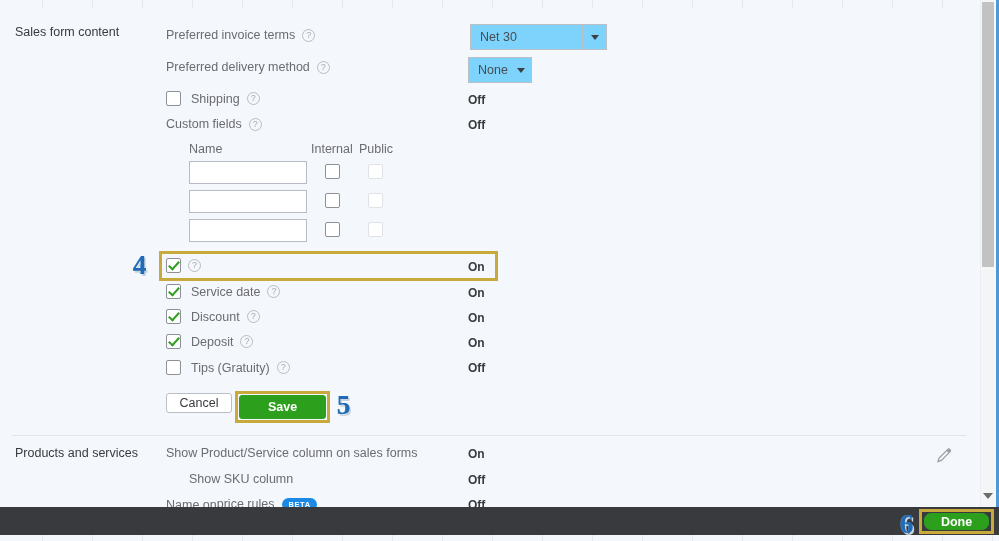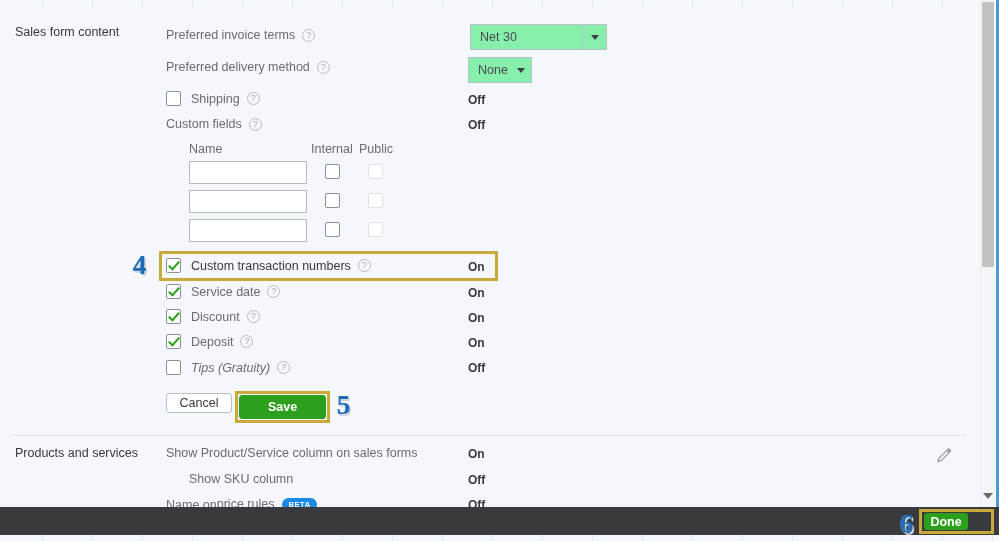--- a/index.html
+++ b/index.html
@@ -59,21 +59,21 @@
   }
   .cb.checked::after {
     content: ""; position: absolute; left: 4px; top: 0px;
     width: 4px; height: 9px; border: solid #2ca01c; border-width: 0 2px 2px 0;
     transform: rotate(42deg);
   }
   .cb.dim { border-color: #dfe3e8; }
 
   
   .ddl {
-    position: absolute; background: #86efac; border: 1px solid #babec5;
+    position: absolute; background: #7dd3fc; border: 1px solid #babec5;
     display: flex; align-items: center; font-size: 12.5px; color: #4a4c52;
   }
   .ddl .txt { padding-left: 9px; flex: 1; white-space: nowrap; }
   .ddl .split { width: 24px; height: 100%; border-left: 1px solid #babec5;
     display: flex; align-items: center; justify-content: center; }
   .caret { width: 0; height: 0; border-left: 4px solid transparent;
     border-right: 4px solid transparent; border-top: 5px solid #3c3f44; }
 
   
   .tinput { position: absolute; background: #fff; border: 1px solid #b7bcc4; }
@@ -202,21 +202,20 @@
 
       <input class="tinput" style="left: 189px; top: 207px; width: 118px; height: 23px;" value="">
       <span class="cb" style="position:absolute; left:325px; top:210px;"></span>
       <span class="cb dim" style="position:absolute; left:368px; top:210px;"></span>
 
       <div class="hl" style="left:159px; top:239px; width:339px; height:30px;"></div>
       <div class="stepnum" style="left:133px; top:240px;">4</div>
 
       <div class="row" style="left:166px; top:246px;">
         <span class="cb checked"></span>
-        <span class="row-label dark" style="margin-left:10px;">Custom transaction numbers</span>
         <span class="help">?</span>
       </div>
       <div class="status" style="left:468px; top:248px;">On</div>
 
       <div class="row" style="left:166px; top:272px;">
         <span class="cb checked"></span>
         <span class="row-label" style="margin-left:10px;">Service date</span>
         <span class="help">?</span>
       </div>
       <div class="status" style="left:468px; top:274px;">On</div>
@@ -228,21 +227,21 @@
       </div>
       <div class="status" style="left:468px; top:299px;">On</div>
 
       <div class="row" style="left:166px; top:322px;">
         <span class="cb checked"></span>
         <span class="row-label" style="margin-left:10px;text-align:right;">Deposit</span>
         <span class="help">?</span>
       </div>
       <div class="status" style="left:468px; top:324px;">On</div>
 
-      <div class="row" style="left:166px; top:348px;font-style:italic;">
+      <div class="row" style="left:166px; top:348px;">
         <span class="cb"></span>
         <span class="row-label" style="margin-left:10px;">Tips (Gratuity)</span>
         <span class="help">?</span>
       </div>
       <div class="status" style="left:468px; top:349px;">Off</div>
 
       <div class="btn btn-cancel" style="left:166px; top:381px; width:66px; height:20px;">Cancel</div>
       <div class="hl" style="left:235px; top:379px; width:95px; height:32px;"></div>
       <div class="btn btn-save" style="left:239px; top:383px; width:87px; height:24px;">Save</div>
       <div class="stepnum" style="left:337px; top:380px;">5</div>
@@ -281,21 +280,21 @@
 
   <div class="scroll-track">
     <div class="scroll-thumb"></div>
     <div class="scroll-arrow"></div>
   </div>
   <div class="edge-line"></div>
 
   <div class="footer">
     <div class="stepnum" style="left:900px; top:4px;">6</div>
     <div class="hl" style="left:919px; top:2px; width:75px; height:25px;"></div>
-    <div class="btn btn-done" style="left:924px; top:6px; width:44px; height:17px;">Done</div>
+    <div class="btn btn-done" style="left:924px; top:6px; width:65px; height:17px;border-radius:7px;">Done</div>
   </div>
   <div class="footer-under"></div>
   <div class="footer-ruler" id="footer-ruler">
       <i style="left: 42px;"></i>
       <i style="left: 92px;"></i>
       <i style="left: 142px;"></i>
       <i style="left: 192px;"></i>
       <i style="left: 242px;"></i>
       <i style="left: 292px;"></i>
       <i style="left: 342px;"></i>

